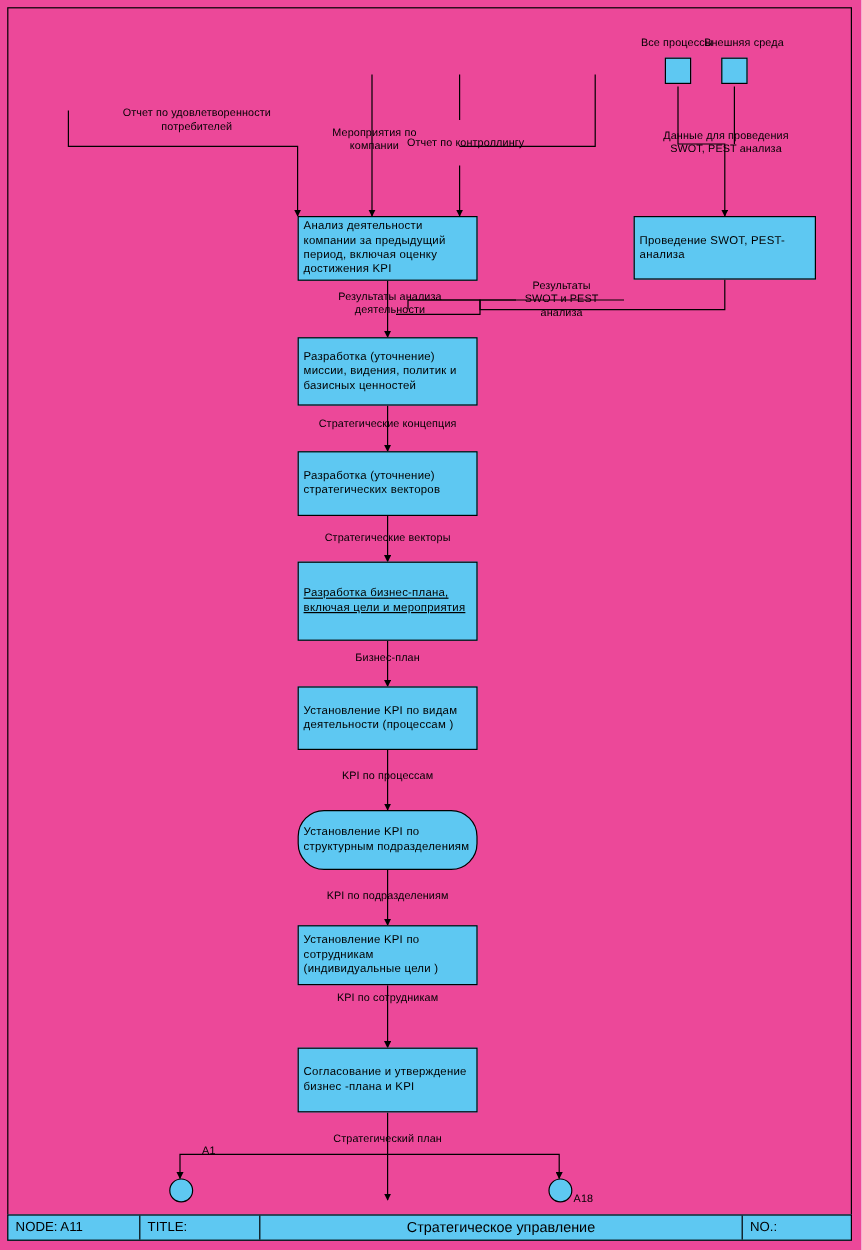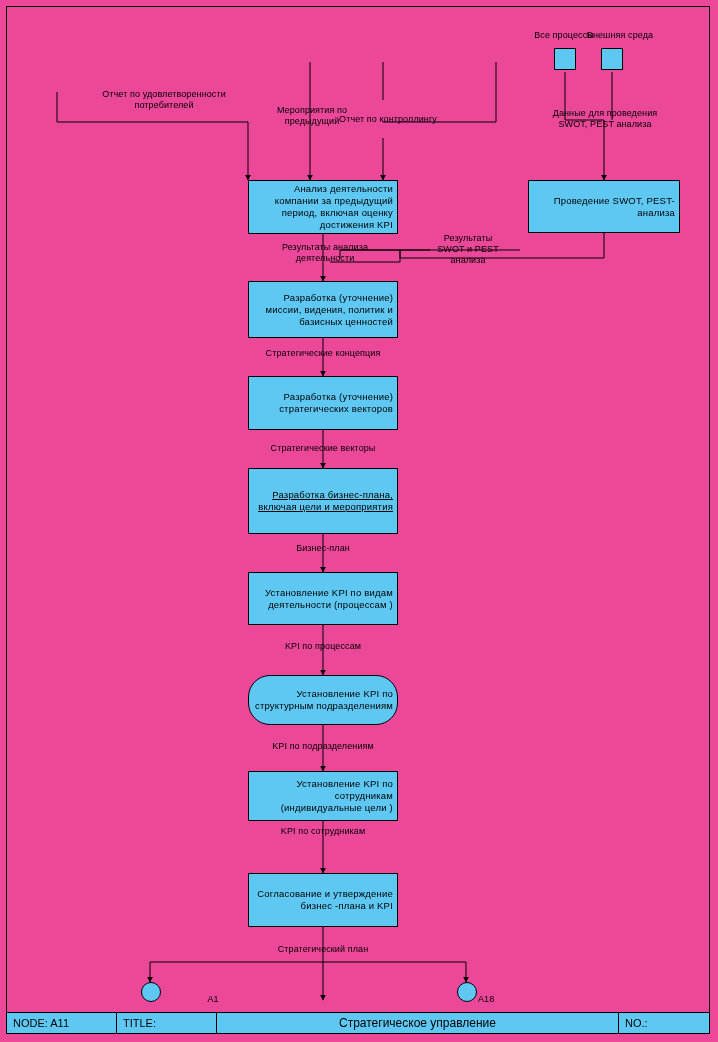--- a/index.html
+++ b/index.html
@@ -27,21 +27,21 @@
     box-sizing: border-box;
   }
   .box {
     position: absolute;
     background: #5ec8f2;
     border: 1px solid #000000;
     box-sizing: border-box;
     display: flex;
     align-items: center;
     justify-content: center;
-    text-align: right;
+    text-align: left;
     font-size: 9.5px;
     line-height: 12px;
     color: #000000;
     padding: 2px 4px;
     letter-spacing: 0.2px;
   }
   .lbl {
     position: absolute;
     font-size: 9px;
     line-height: 11px;
@@ -150,21 +150,21 @@
   </svg>
 
   <div class="sq" style="left:554px; top:48px;"></div>
   <div class="sq" style="left:601px; top:48px;"></div>
   <div class="lbl" style="left:514px; top:30px; width:100px;">Все процессы</div>
   <div class="lbl" style="left:572px; top:30px; width:96px;">Внешняя среда</div>
 
   <div class="lbl" style="left:78px; top:89px; width:172px;">Отчет по удовлетворенности
 потребителей</div>
   <div class="lbl" style="left:256px; top:105px; width:112px;">Мероприятия по
-предыдущий</div>
+компании</div>
   <div class="lbl" style="left:330px; top:114px; width:116px;">Отчет по контроллингу</div>
   <div class="lbl" style="left:530px; top:108px; width:150px;">Данные для проведения
 SWOT, PEST анализа</div>
 
   <div class="box" style="left:248px; top:180px; width:150px; height:54px;">Анализ деятельности
 компании за предыдущий
 период, включая оценку
 достижения KPI</div>
   <div class="box" style="left:528px; top:180px; width:152px; height:53px;">Проведение SWOT, PEST-
 анализа</div>
@@ -195,21 +195,21 @@
 анализа</div>
   <div class="lbl" style="left:243px; top:348px; width:160px;">Стратегические концепция</div>
   <div class="lbl" style="left:243px; top:443px; width:160px;">Стратегические векторы</div>
   <div class="lbl" style="left:248px; top:543px; width:150px;">Бизнес-план</div>
   <div class="lbl" style="left:243px; top:641px; width:160px;">KPI по процессам</div>
   <div class="lbl" style="left:238px; top:741px; width:170px;">KPI по подразделениям</div>
   <div class="lbl" style="left:243px; top:826px; width:160px;">KPI по сотрудникам</div>
   <div class="lbl" style="left:243px; top:944px; width:160px;">Стратегический план</div>
 
   <div class="circ" style="left:141px; top:982px;"></div>
-  <div class="lbl" style="left:162px; top:994px; width:24px; text-align:center;margin-left:39px;">A1</div>
+  <div class="lbl" style="left:162px; top:954px; width:24px; text-align:center;">A1</div>
   <div class="circ" style="left:457px; top:982px;"></div>
   <div class="lbl" style="left:478px; top:994px; width:30px; text-align:left;">A18</div>
 
   <div class="footer">
     <div class="cell c1">NODE:  A11</div>
     <div class="cell c2">TITLE:</div>
     <div class="cell c3">Стратегическое управление</div>
     <div class="cell c4">NO.:</div>
   </div>
 

